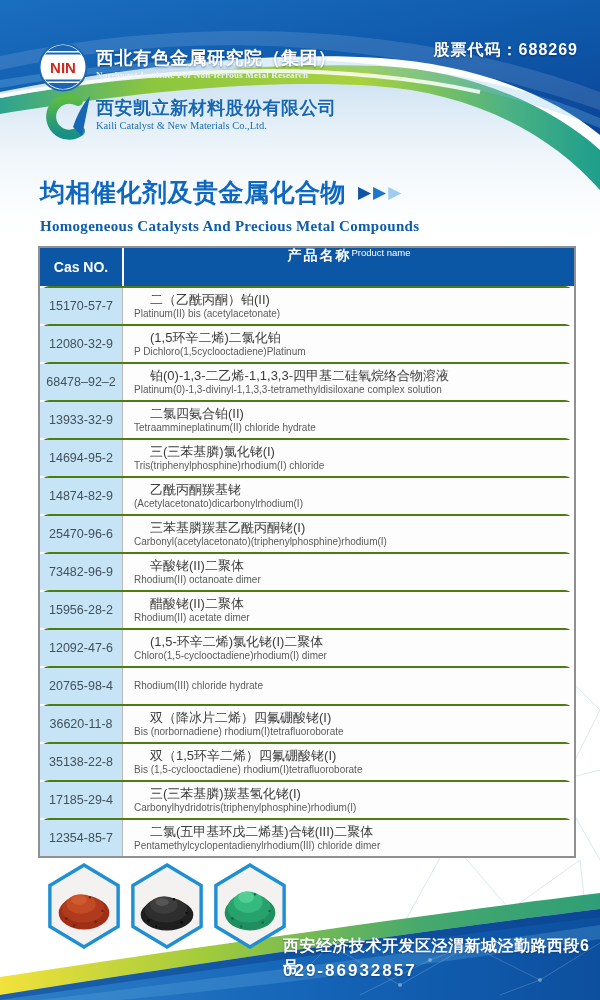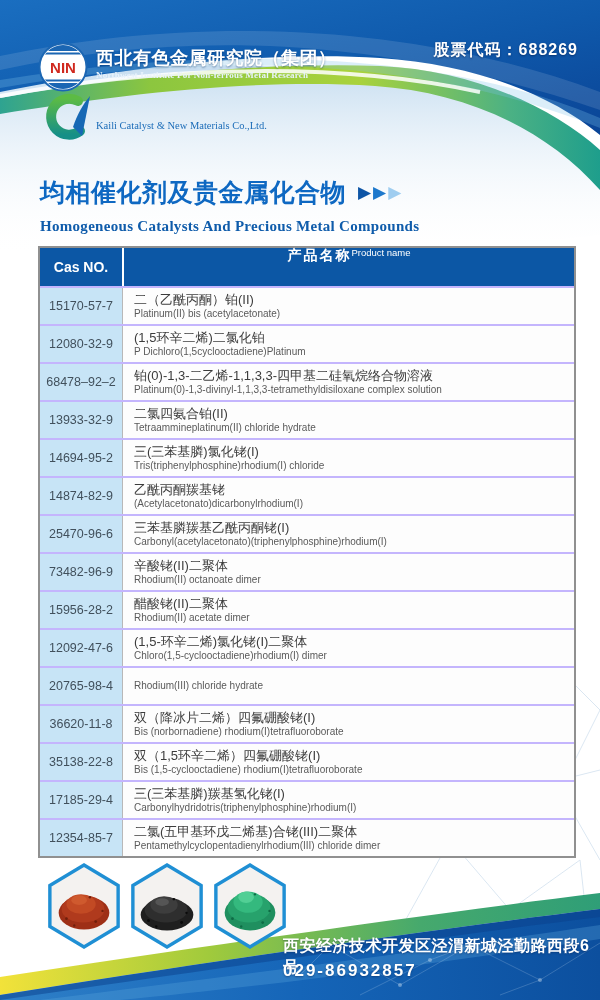--- a/index.html
+++ b/index.html
@@ -35,26 +35,26 @@
 
   
   .cat-table{position:absolute;top:246px;left:38px;width:538px;z-index:1;
              border:2px solid #909090;background:#ffffff;box-sizing:border-box;}
   .t-head{display:flex;height:38px;background:#0c57a5;}
   .th-cas{width:82px;flex:0 0 82px;color:#fff;font-weight:bold;font-size:14px;
           display:flex;align-items:center;justify-content:center;border-right:2px solid #ffffff;}
   .th-name{flex:1;color:#fff;display:flex;flex-direction:row;align-items:flex-start;justify-content:center;border-radius:16px;}
   .th-cn{font-size:14px;font-weight:bold;letter-spacing:2px;line-height:1.1;}
   .th-en{font-size:9.5px;line-height:1.1;}
-  .row{display:flex;height:38px;border-top:2px solid #c4b5fd;box-sizing:border-box;}
+  .row{display:flex;height:38px;border-top:2px solid #4d7c0f;box-sizing:border-box;border-radius:9px;}
   .cell-cas{width:82px;flex:0 0 82px;background:#c7e4f6;display:flex;align-items:center;
             justify-content:center;font-size:12.5px;color:#41505c;border-right:1px solid #b8b8b8;}
   .cell-name{flex:1;padding:2px 8px 2px 11px;display:flex;flex-direction:column;justify-content:center;
              background:#fdfdfd;}
-  .name-cn{font-size:13px;color:#3c3c3c;line-height:1.25;white-space:nowrap;}
+  .name-cn{font-size:13px;color:#3c3c3c;line-height:1.25;white-space:nowrap;margin-left:16px;}
   .name-en{font-size:10px;color:#5a5a5a;line-height:1.2;white-space:nowrap;}
 
   
   .pattern{position:absolute;left:250px;top:600px;z-index:0;pointer-events:none;}
   .footer-bg{position:absolute;left:0;top:825px;z-index:2;}
   .samples{position:absolute;left:45px;top:861px;z-index:3;display:flex;gap:5px;}
   .addr{position:absolute;left:283px;top:936px;z-index:3;color:#ffffff;font-size:16px;
         font-weight:bold;letter-spacing:.5px;text-shadow:0 1px 2px rgba(0,30,80,.45);}
   .phone{position:absolute;left:283px;top:961px;z-index:3;color:#ffffff;font-size:17px;
          font-weight:bold;letter-spacing:2px;text-shadow:0 1px 2px rgba(0,30,80,.45);}
@@ -115,20 +115,21 @@
     <defs>
       <linearGradient id="kgrad" x1="0" y1="0" x2="0" y2="1">
         <stop offset="0" stop-color="#5cbb44"></stop>
         <stop offset="1" stop-color="#168f87"></stop>
       </linearGradient>
     </defs>
     <path d="M40,9 A18,18 0 1 0 42,39" stroke="url(#kgrad)" stroke-width="10" fill="none" stroke-linecap="round"></path>
     <path d="M52,4 L44,44 L35,35 C39,23 45,12 52,4 Z" fill="#1668b5"></path>
   </svg>
 
+  <div class="hdr comp-cn abs">西安凯立新材料股份有限公司</div>
   <div class="hdr comp-en abs">Kaili Catalyst &amp; New Materials Co.,Ltd.</div>
 
   <div class="title-row">
     <span class="title-cn">均相催化剂及贵金属化合物</span>
     <span class="arrows">
       <span class="ar1">▶</span>
       <span class="ar2">▶</span>
       <span class="ar3">▶</span>
     </span>
   </div>

